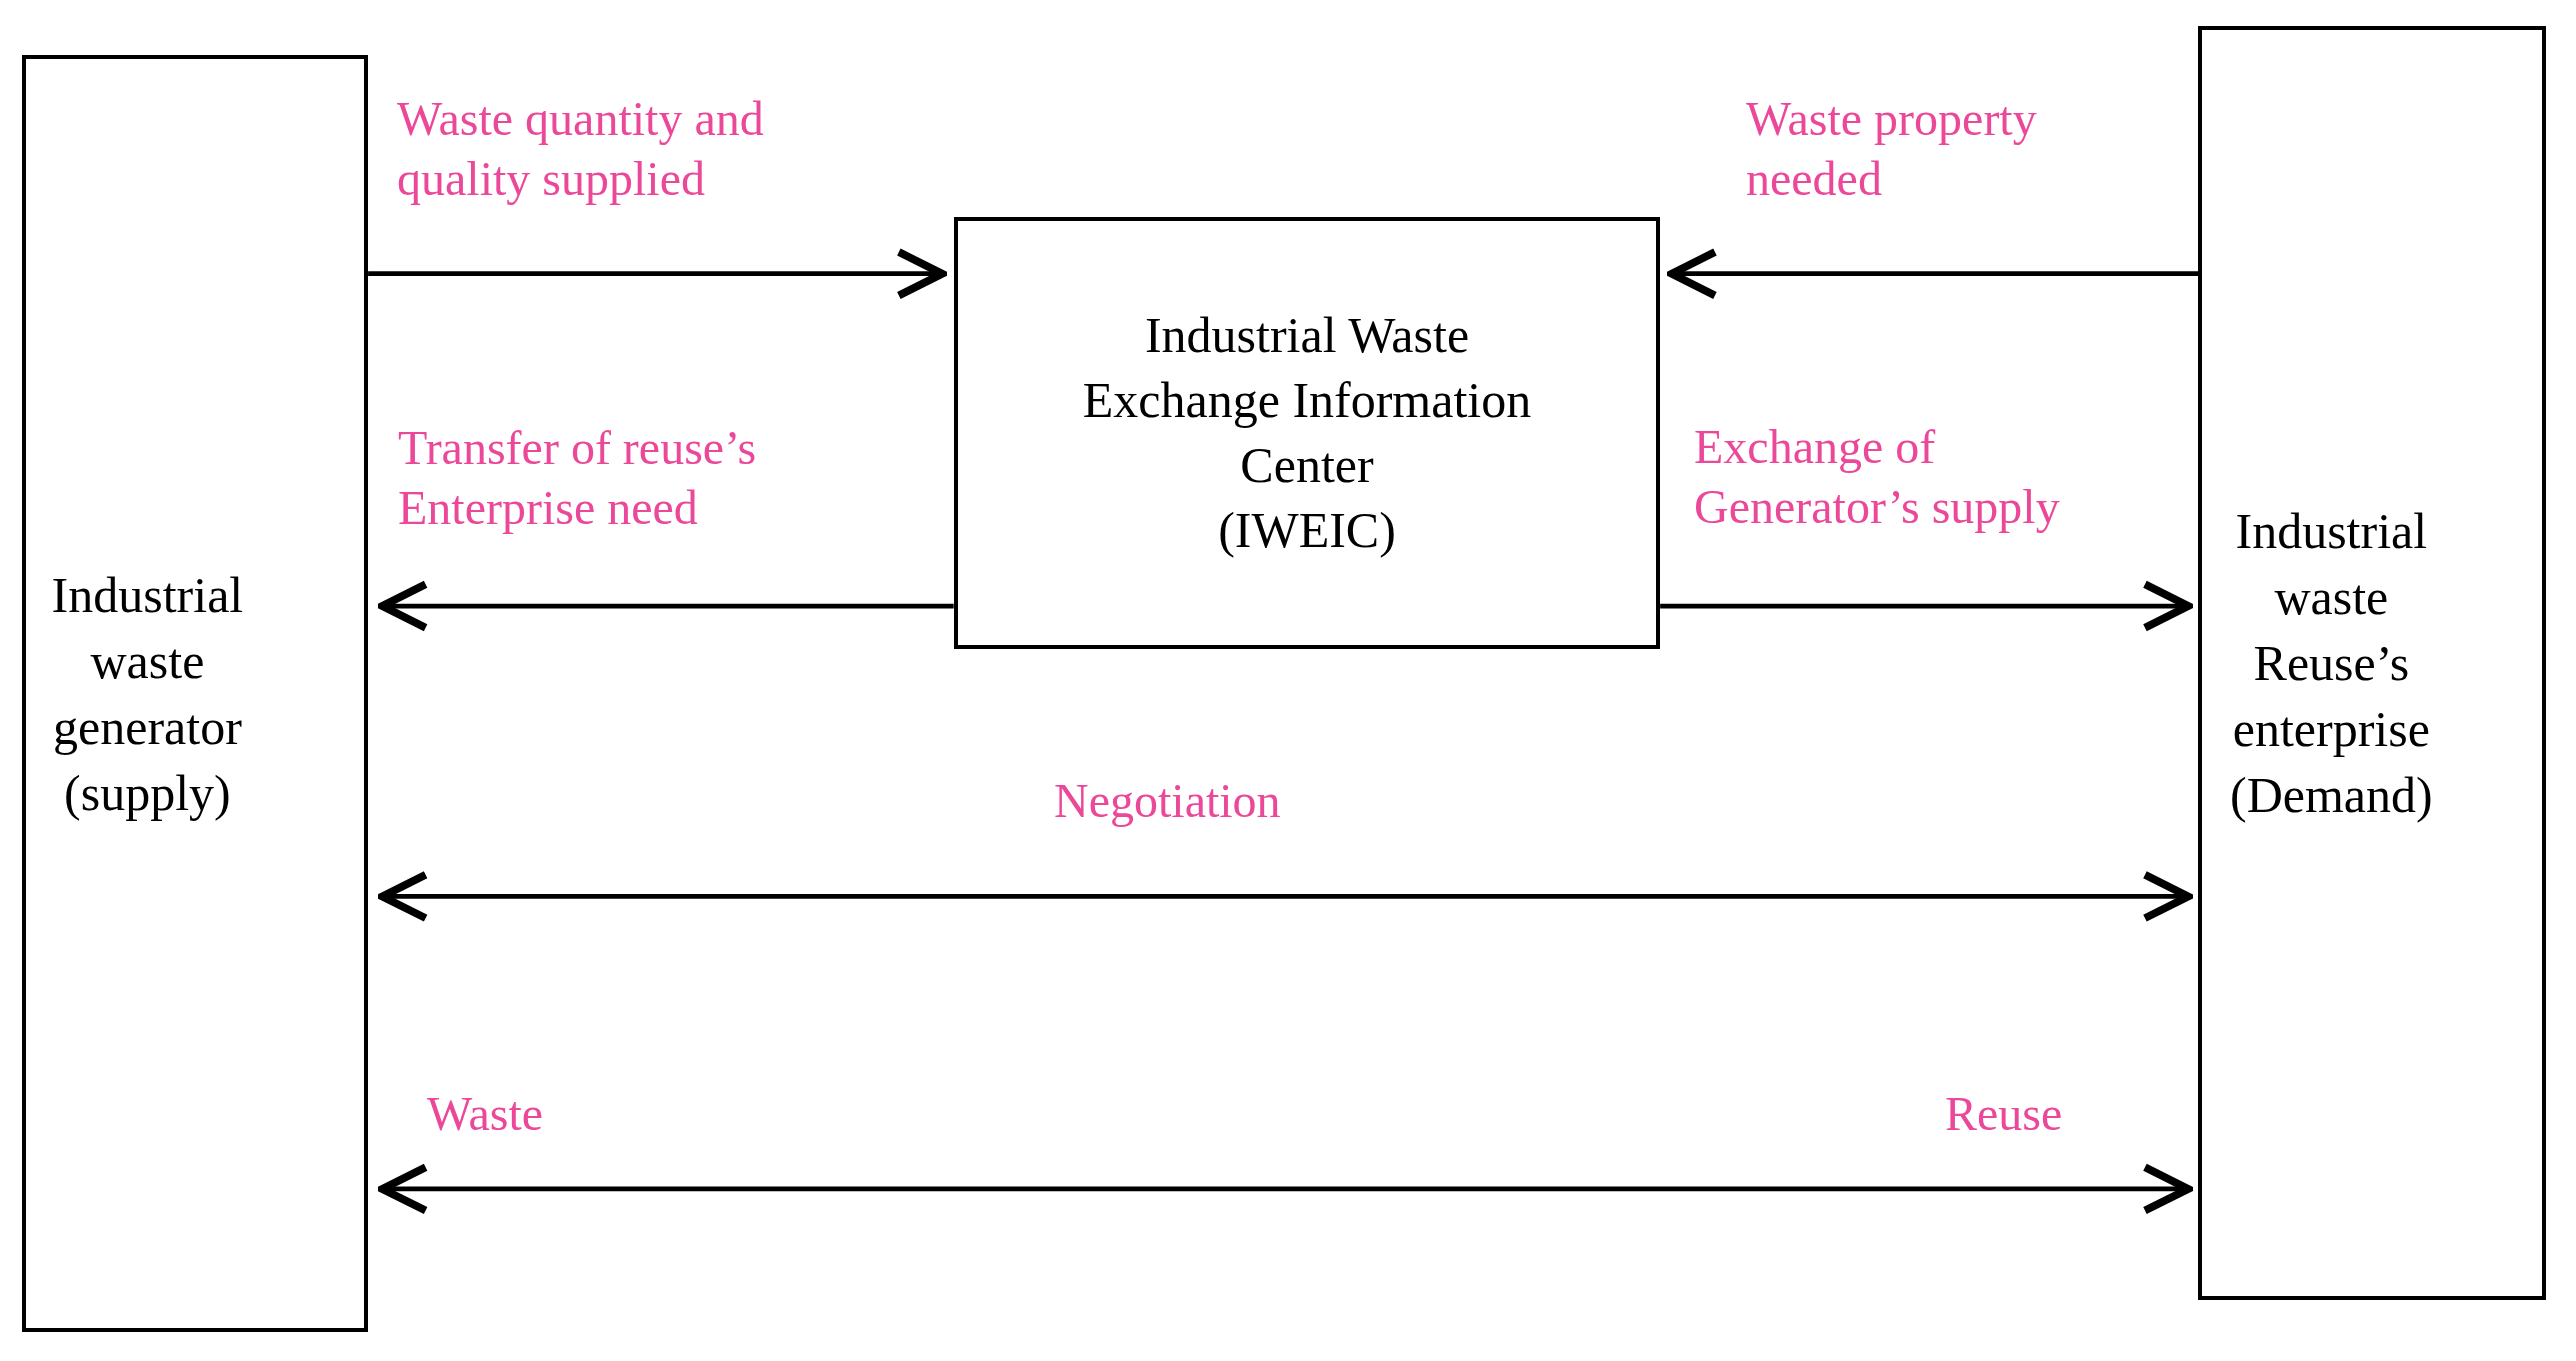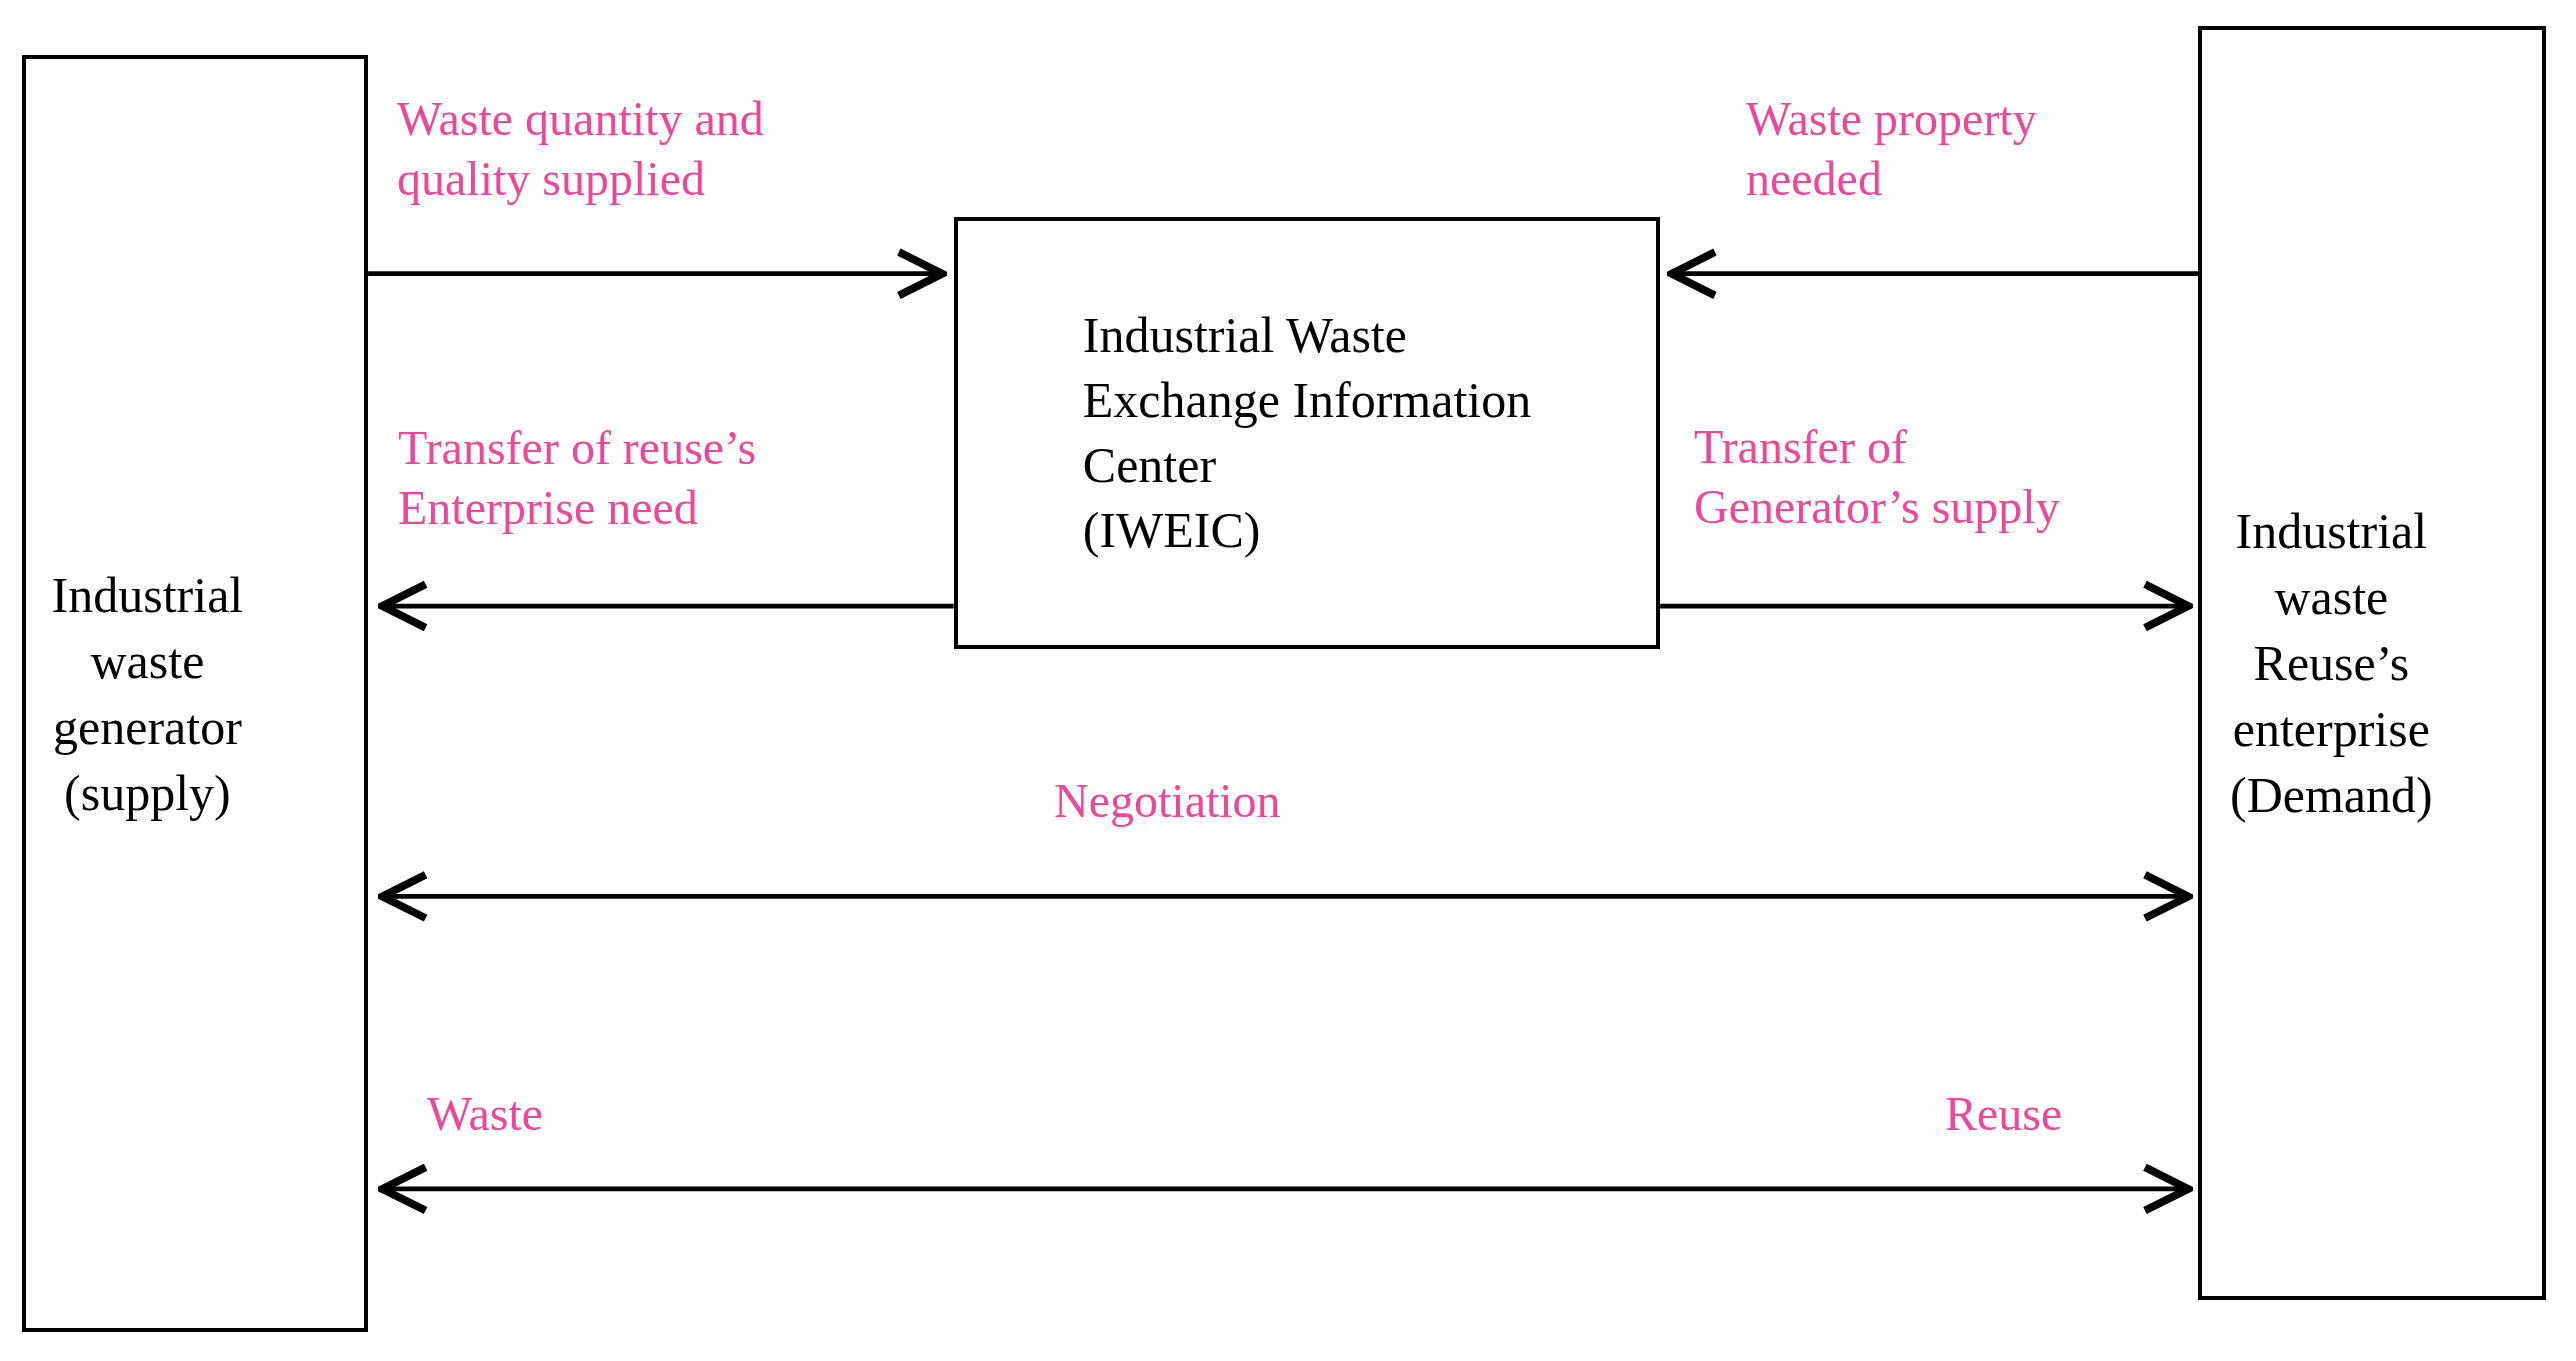--- a/index.html
+++ b/index.html
@@ -49,21 +49,21 @@
     padding-left: 28px;
   }
   #box-iweic {
     left: 954px;
     top: 217px;
     width: 706px;
     height: 432px;
     justify-content: center;
   }
   #box-iweic .node-text {
-    text-align: left;
+    text-align: center;
     line-height: 1.30;
   }
   .flow-svg {
     position: absolute;
     left: 0;
     top: 0;
     width: 2576px;
     height: 1362px;
     pointer-events: none;
   }
@@ -147,21 +147,21 @@
 
   <div class="edge-label" id="label-supply">Waste quantity and
 quality supplied</div>
 
   <div class="edge-label" id="label-property">Waste property
 needed</div>
 
   <div class="edge-label" id="label-need">Transfer of reuse’s
 Enterprise need</div>
 
-  <div class="edge-label" id="label-gensupply">Transfer of
+  <div class="edge-label" id="label-gensupply">Exchange of
 Generator’s supply</div>
 
   <div class="edge-label" id="label-negotiation">Negotiation</div>
 
 
   <div class="edge-label" id="label-waste">Waste</div>
 
   <div class="edge-label" id="label-reuse">Reuse</div>
 
 </div>

